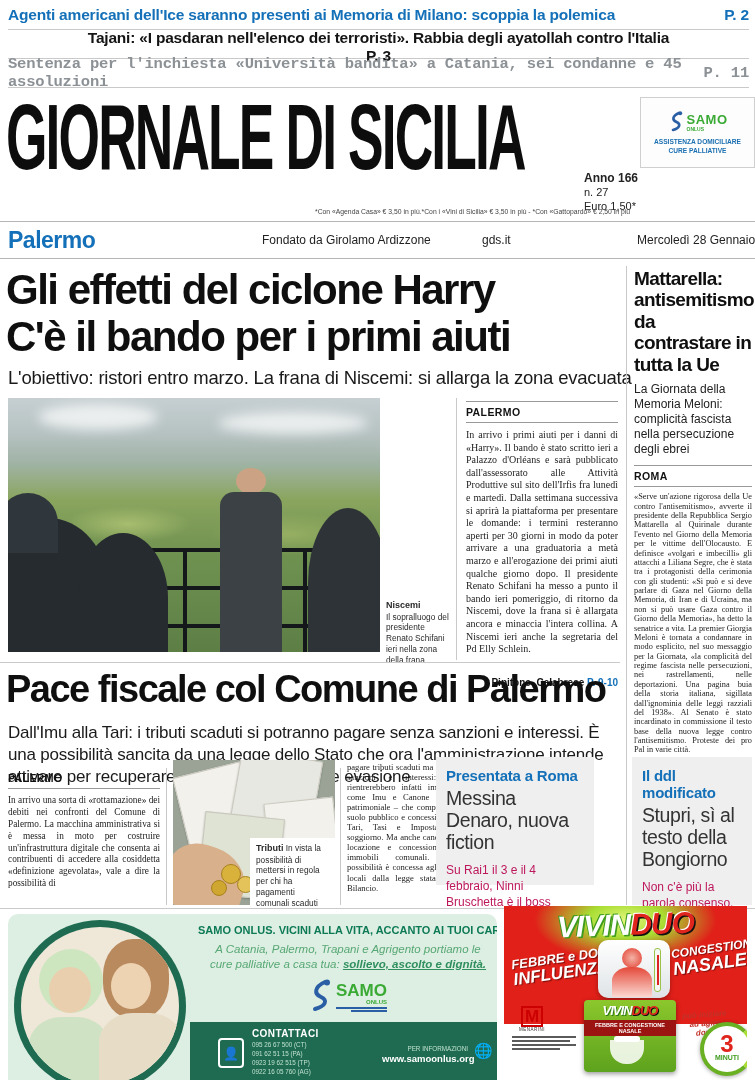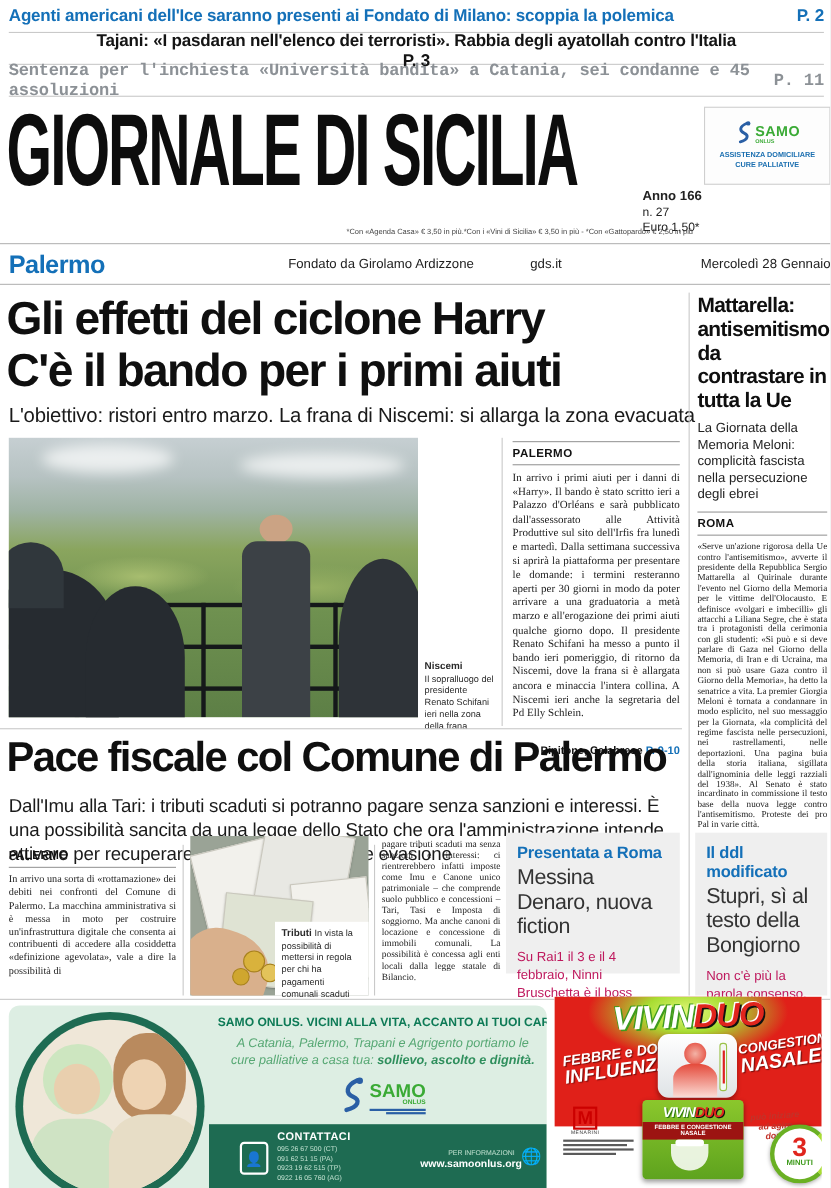--- a/index.html
+++ b/index.html
@@ -55,40 +55,40 @@
   .caption b{font-size:9px;}
   .photo2{position:absolute;left:173px;top:760px;width:162px;height:145px;overflow:hidden;background:#9aa396;}
   .paper{position:absolute;background:#f2f1ec;border:1px solid #c9c7bd;box-shadow:0 1px 2px rgba(0,0,0,.25);}
   .cap-box{position:absolute;left:250px;top:838px;width:85px;height:67px;background:#fff;padding:5px 6px;box-sizing:border-box;}
   
   .samo-ad{position:absolute;left:8px;top:914px;width:489px;height:166px;background:#ddeee3;border-radius:10px 10px 0 0;overflow:hidden;}
   .samo-ad-hl{position:absolute;left:190px;top:10px;width:296px;text-align:center;color:#0d7a56;
               font-weight:800;font-size:11px;white-space:nowrap;}
   .samo-ad-body{position:absolute;left:196px;top:28px;width:288px;text-align:center;font-style:italic;
                 font-size:11.5px;line-height:1.3;color:#57a874;}
-  .samo-ad-body b{color:#2f8f5d;}
+  .samo-ad-body b{color:#2f8f5d;text-decoration:underline;}
   .greenbar{position:absolute;left:182px;top:108px;width:307px;height:58px;background:#1e6b52;color:#fff;}
   .tinygreen{font-size:6.3px;color:#bfe0cf;line-height:1.45;}
   .vivin-ad{position:absolute;left:504px;top:906px;width:243px;height:174px;overflow:hidden;background:#fff;}
   .vivin-red{position:absolute;left:0;top:0;width:100%;height:118px;
      background:radial-gradient(ellipse 130px 60px at 50% 12%,#e3f77c 0%,#a8dd32 30%,rgba(224,32,25,0) 70%),#e02019;}
   .vivin-logo{font-style:italic;font-weight:900;letter-spacing:-1px;white-space:nowrap;}
   .vv-white{color:#fff;text-shadow:1.5px 1.5px 0 #3f9b1d,-1px -1px 0 #3f9b1d;}
   .vv-red{color:#e0251d;text-shadow:1.5px 1.5px 0 #111,-1px -1px 0 #fff;}
   .vv-claim{font-weight:900;font-style:italic;color:#fff;text-shadow:1px 1px 1px #7a0f0c;line-height:1.02;}
   .fineline{height:2px;background:#5a5a5a;margin:2px 0;}
   .m-logo{color:#c00;font-weight:900;font-size:17px;line-height:1;border:2px solid #c00;padding:0 2px;}
 </style>
 </head>
 <body>
 
 <div id="page">
 
   <div class="teaser t-blue" style="top:0;">
-    <span>Agenti americani dell'Ice saranno presenti ai Fondato di Milano: scoppia la polemica</span>
+    <span>Agenti americani dell'Ice saranno presenti ai Memoria di Milano: scoppia la polemica</span>
     <span class="pg">P. 2</span>
   </div>
   <div class="teaser t-black" style="top:29px;">
     <span>Tajani: «I pasdaran nell'elenco dei terroristi». Rabbia degli ayatollah contro l'Italia</span>
     <span class="pg">P. 3</span>
   </div>
   <div class="teaser t-gray" style="top:58px;font-family:Liberation Mono, monospace;">
     <span>Sentenza per l'inchiesta «Università bandita» a Catania, sei condanne e 45 assoluzioni</span>
     <span class="pg">P. 11</span>
   </div>
@@ -206,21 +206,21 @@
   <div class="vline" style="left:340px;top:768px;height:137px;"></div>
 
   <div class="abs" style="left:347px;top:762px;width:108px;">
     <div class="body-txt" style="font-size:8.6px;line-height:1.17;">pagare tributi scaduti ma senza sanzioni e interessi: ci rientrerebbero infatti imposte come Imu e Canone unico patrimoniale – che comprende suolo pubblico e concessioni – Tari, Tasi e Imposta di soggiorno. Ma anche canoni di locazione e concessione di immobili comunali. La possibilità è concessa agli enti locali dalla legge statale di Bilancio.</div>
     <div class="byline" style="font-size:9px;">
       <span>Liliana</span>
       <span class="pg-blue">P. 13</span>
     </div>
   </div>
 
-  <div class="graybox" style="left:460px;top:757px;width:158px;height:128px;">
+  <div class="graybox" style="left:436px;top:757px;width:158px;height:128px;">
     <div class="kicker">Presentata a Roma</div>
     <div class="box-hl">Messina Denaro, nuova fiction</div>
     <div class="box-deck">Su Rai1 il 3 e il 4 febbraio, Ninni Bruschetta è il boss</div>
     <div class="byline">
       <span>Trovato</span>
       <span class="pg-blue">P. 22</span>
     </div>
   </div>
 
   <div class="graybox" style="left:632px;top:757px;width:120px;height:148px;">

